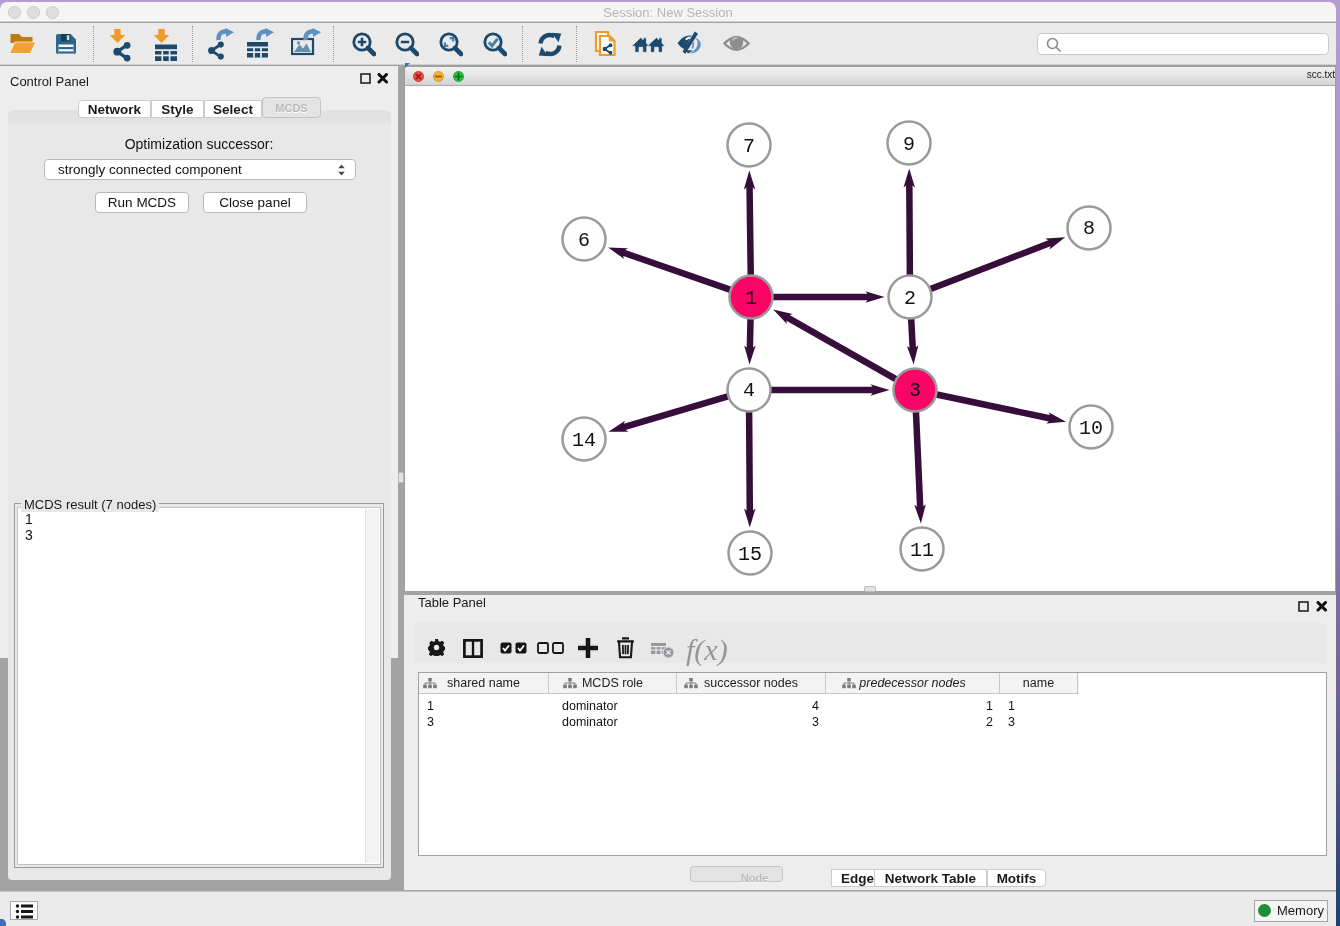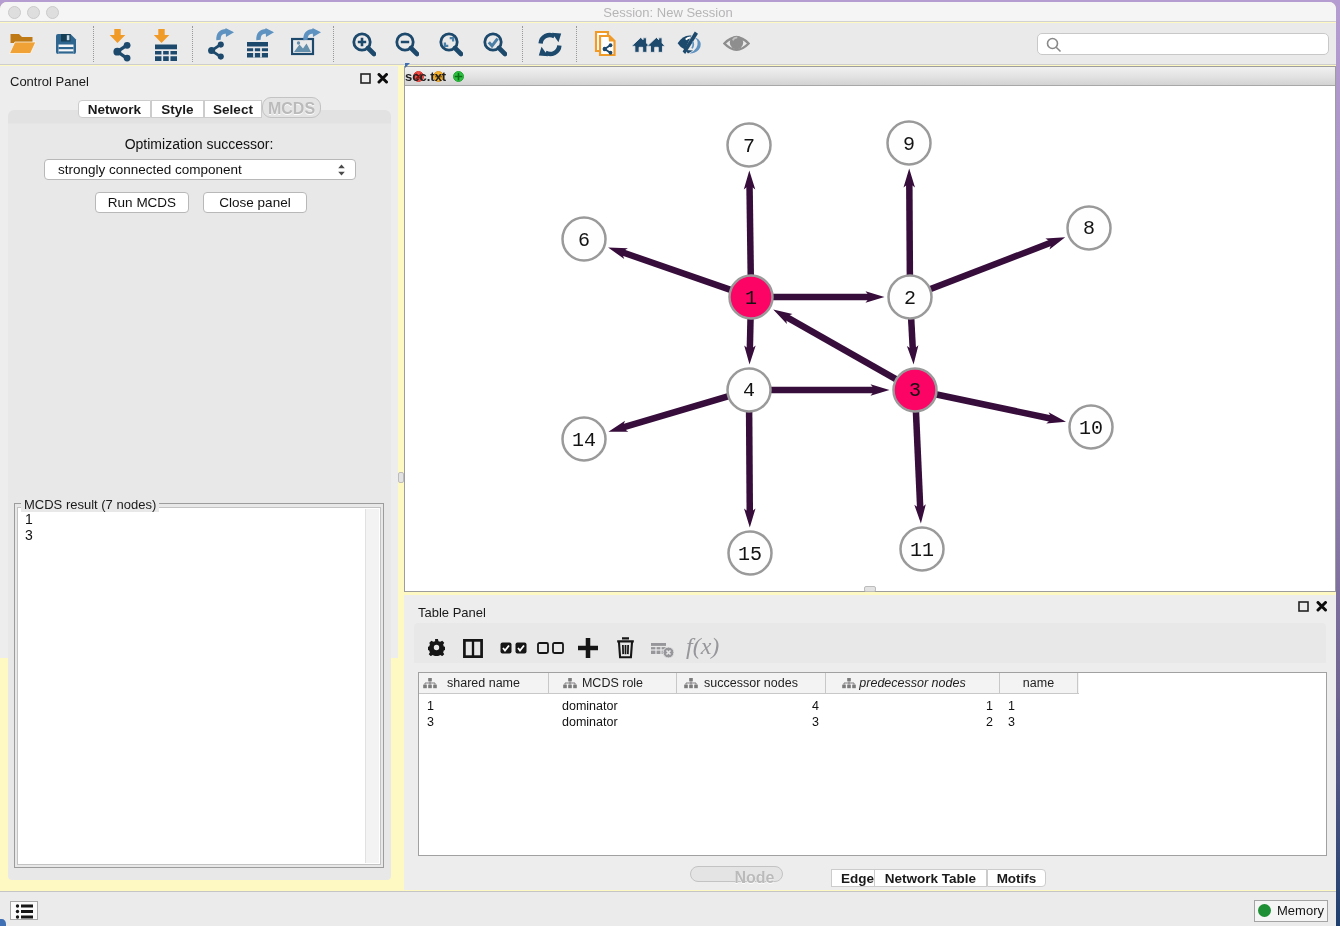--- a/index.html
+++ b/index.html
@@ -1,20 +1,20 @@
 <!DOCTYPE html>
 <html><head>
 <meta charset="utf-8">
 <style>
 * { margin:0; padding:0; box-sizing:border-box; }
 html,body { width:1340px; height:926px; overflow:hidden; }
 body { font-family:"Liberation Sans", sans-serif; position:relative;
   background:linear-gradient(180deg,#b59cd1 0%,#a08cbd 40%,#6f6390 75%,#1e3f6e 100%); }
 #app { position:absolute; left:0; top:2px; width:1336px; height:924px;
-  background:#fef9c3; border-radius:7px 7px 0 0; overflow:hidden; }
+  background:#a3a3a3; border-radius:7px 7px 0 0; overflow:hidden; }
 
 #titlebar { position:absolute; left:0; top:0; width:100%; height:20px;
   background:#f6f5f6; border-bottom:1px solid #d2d1d2; }
 #titlebar .dot { position:absolute; top:4px; width:13px; height:13px; border-radius:50%;
   background:#dfdedf; border:1px solid #cbcacb; }
 #title-text { position:absolute; top:3px; width:100%; text-align:center;
   font-size:13px; color:#b6b5b6; }
 
 #toolbar { position:absolute; left:0; top:21px; width:100%; height:42px;
   background:#ebeaeb; border-bottom:1px solid #cfcecf; }
@@ -24,46 +24,46 @@
 #searchbox { position:absolute; left:1037px; top:10px; width:292px; height:22px;
   background:#fff; border:1px solid #c9c8c9; border-radius:5px; }
 
 #cpanel { position:absolute; left:0; top:64px; width:398px; height:592px; background:#eeedee; }
 #cpanel-head { position:absolute; left:10px; top:8px; font-size:13px; color:#1a1a1a; }
 #cpanel-tabs { position:absolute; left:78px; top:34px; height:18px; }
 #cpanel-inner { position:absolute; left:8px; top:44px; width:383px; height:770px;
   background:linear-gradient(180deg,#e3e2e3 0px,#e3e2e3 13px,#e9e8e9 14px); border-radius:6px 6px 4px 4px; }
 .wseg { position:absolute; top:0; height:18px; background:#fff; border:1px solid #cdcccd;
   font-size:13.5px; font-weight:bold; color:#1a1a1a; text-align:center; line-height:17px; }
-.rseg { position:absolute; background:#e5e4e5; border:1px solid #c4c3c4; border-radius:9px;
-  font-size:16px; font-weight:bold; color:#bbbabb; text-align:center; text-shadow:0 1px 0 #fcfcfc; }
+.rseg { position:absolute; background:#e5e4e5; border:1px solid #c4c3c4; border-radius:4px;
+  font-size:11px; font-weight:bold; color:#bbbabb; text-align:center; text-shadow:0 1px 0 #fcfcfc; }
 .macbtn { position:absolute; height:21px; background:#fff; border:1px solid #b9b8b9;
   border-radius:4px; font-size:13.5px; color:#111; text-align:center; line-height:19px; }
 
 #mcds-group { position:absolute; left:14px; top:431px; width:370px; height:372px; }
 #mcds-border { position:absolute; left:0; top:6px; width:100%; height:365px;
   border:1px solid #9d9c9d; }
 #mcds-label { position:absolute; left:7px; top:0; background:#e9e8e9; padding:0 3px; z-index:3;
   font-size:13px; color:#1a1a1a; }
 #mcds-list { position:absolute; left:3px; top:10px; width:364px; height:358px;
   background:#fff; border:1px solid #c4c3c4; font-size:14px; line-height:16px; color:#111; padding-top:3px; }
 #mcds-scroll { position:absolute; right:1px; top:1px; width:14px; height:354px;
   background:#f4f3f4; border-left:1px solid #e2e1e2; }
 
 #netframe { position:absolute; left:404px; top:64px; width:932px; height:526px;
   border:1px solid #9e9d9e; background:#fff; }
 #net-title { position:absolute; left:0; top:0; width:100%; height:19px;
   background:linear-gradient(180deg,#f2f1f2 0%,#e3e2e3 55%,#d4d3d4 100%);
   border-bottom:1px solid #a9a8a9; }
 #net-title .tl { position:absolute; top:4px; width:11px; height:11px; border-radius:50%; }
-#net-title-text { position:absolute; top:2px; width:100%; text-align:left;
-  font-size:13px; font-weight:bold; color:#222; }
+#net-title-text { position:absolute; top:2px; width:100%; text-align:right;
+  font-size:10px; font-weight:normal; color:#222; }
 
 #tpanel { position:absolute; left:404px; top:593px; width:932px; height:295px; background:#eeedee; }
-#tpanel-head { position:absolute; left:14px; top:10px; font-size:13px; color:#1a1a1a; }
+#tpanel-head { position:absolute; left:14px; top:0; font-size:13px; color:#1a1a1a; }
 #ttoolbar { position:absolute; left:10px; top:28px; width:912px; height:40px;
   background:#e9e8e9; border-radius:4px 4px 0 0; }
 #tablebox { position:absolute; left:14px; top:77px; width:909px; height:184px;
   background:#fff; border:1px solid #a2a1a2;padding-left:13px; }
 #thead { position:absolute; left:0; top:0; width:660px; height:21px; background:#f4f3f4;
   border-bottom:1px solid #c9c8c9; font-size:12.5px; color:#222; }
 .th { position:absolute; top:0; height:21px; border-right:1px solid #c9c8c9;
   text-align:center; line-height:21px; }
 .td { position:absolute; font-size:12.5px; color:#111; line-height:16px; }
 #btabs { position:absolute; left:0; top:274px; width:100%; height:18px; }
@@ -382,21 +382,21 @@
         <rect x="0" y="2" width="15" height="11" fill="#97969a"></rect>
         <g stroke="#e9e8e9" stroke-width="1.2">
           <line x1="0" y1="5.5" x2="15" y2="5.5"></line>
           <line x1="0" y1="9" x2="15" y2="9"></line>
           <line x1="5" y1="5.5" x2="5" y2="13"></line>
           <line x1="10" y1="5.5" x2="10" y2="13"></line>
         </g>
 <circle cx="17.5" cy="11.5" r="5.5" fill="#97969a" stroke="#e9e8e9" stroke-width="1"></circle>
         <path d="M15.5 9.5 l4 4 M19.5 9.5 l-4 4" stroke="#e9e8e9" stroke-width="1.6"></path>
       </svg>
-      <div style="position:absolute; left:282px; top:38px; font-family:'Liberation Serif', serif; font-style:italic; font-size:24px; color:#97969a;">f(x)</div>
+      <div style="position:absolute; left:282px; top:38px; font-family:'Liberation Serif', serif; font-style:italic; font-size:30px; color:#97969a;">f(x)</div>
 
     <div id="tablebox">
       <div id="thead">
           <svg style="position:absolute; left:4px; top:5px;" width="14" height="11" viewBox="0 0 14 11">
             <g fill="#7c7b7c">
               <rect x="5.2" y="0" width="3.6" height="3.4"></rect>
               <rect x="0.2" y="6.6" width="3.6" height="3.6"></rect>
               <rect x="5.2" y="6.6" width="3.6" height="3.6"></rect>
               <rect x="10.2" y="6.6" width="3.6" height="3.6"></rect>
               <path d="M7 3.4 V5 M2 6.6 V5 H12 V6.6 M7 5 V6.6" stroke="#7c7b7c" stroke-width="1" fill="none"></path>

